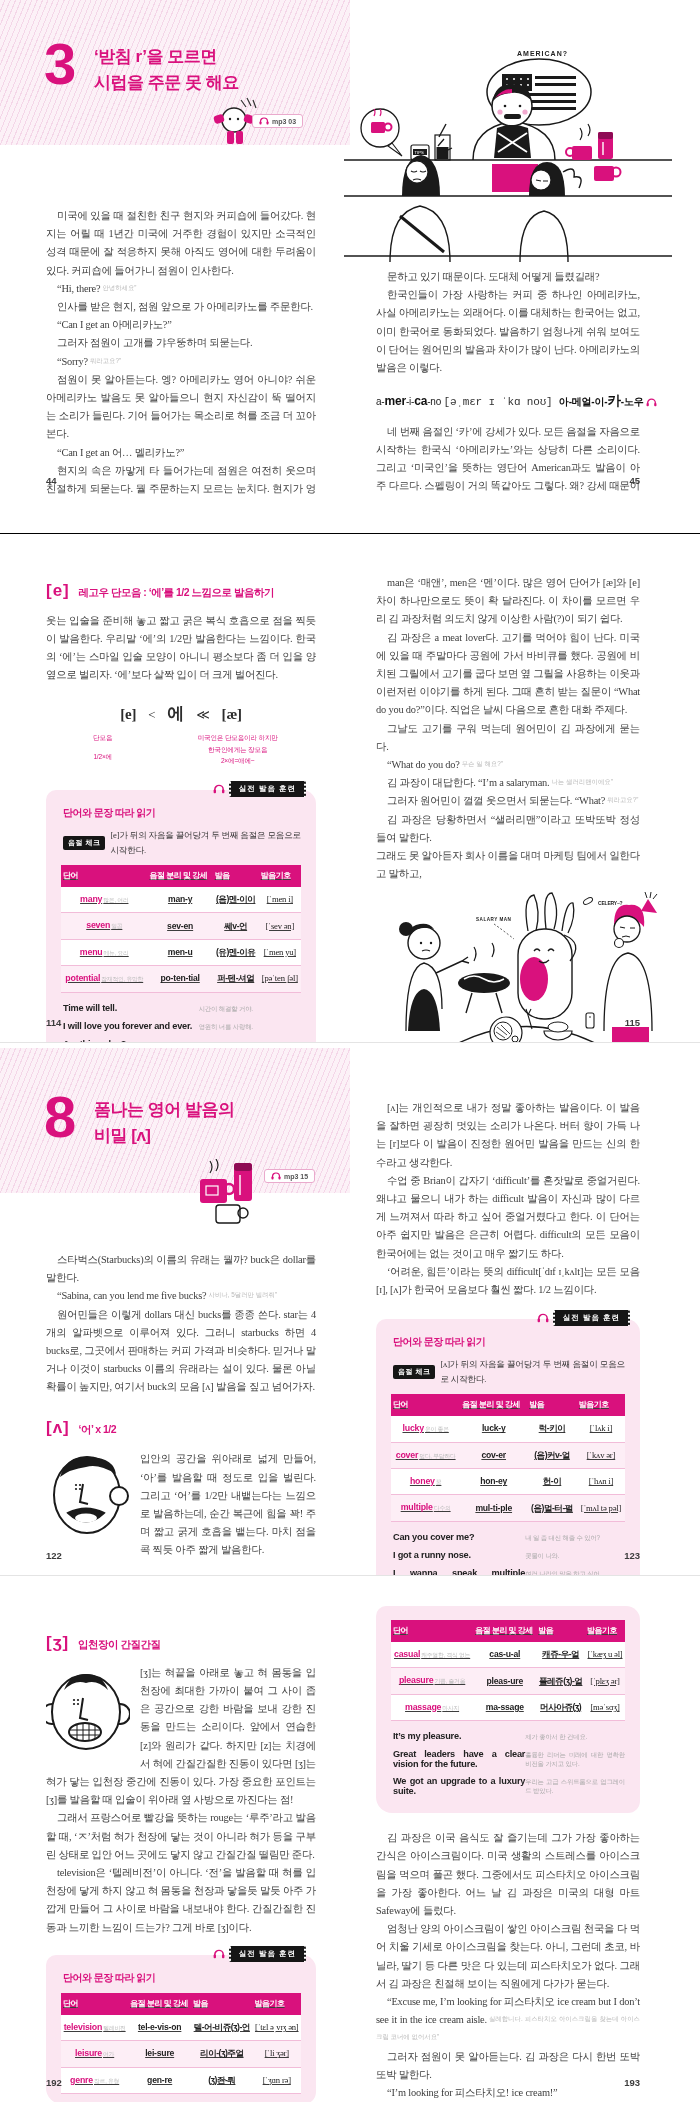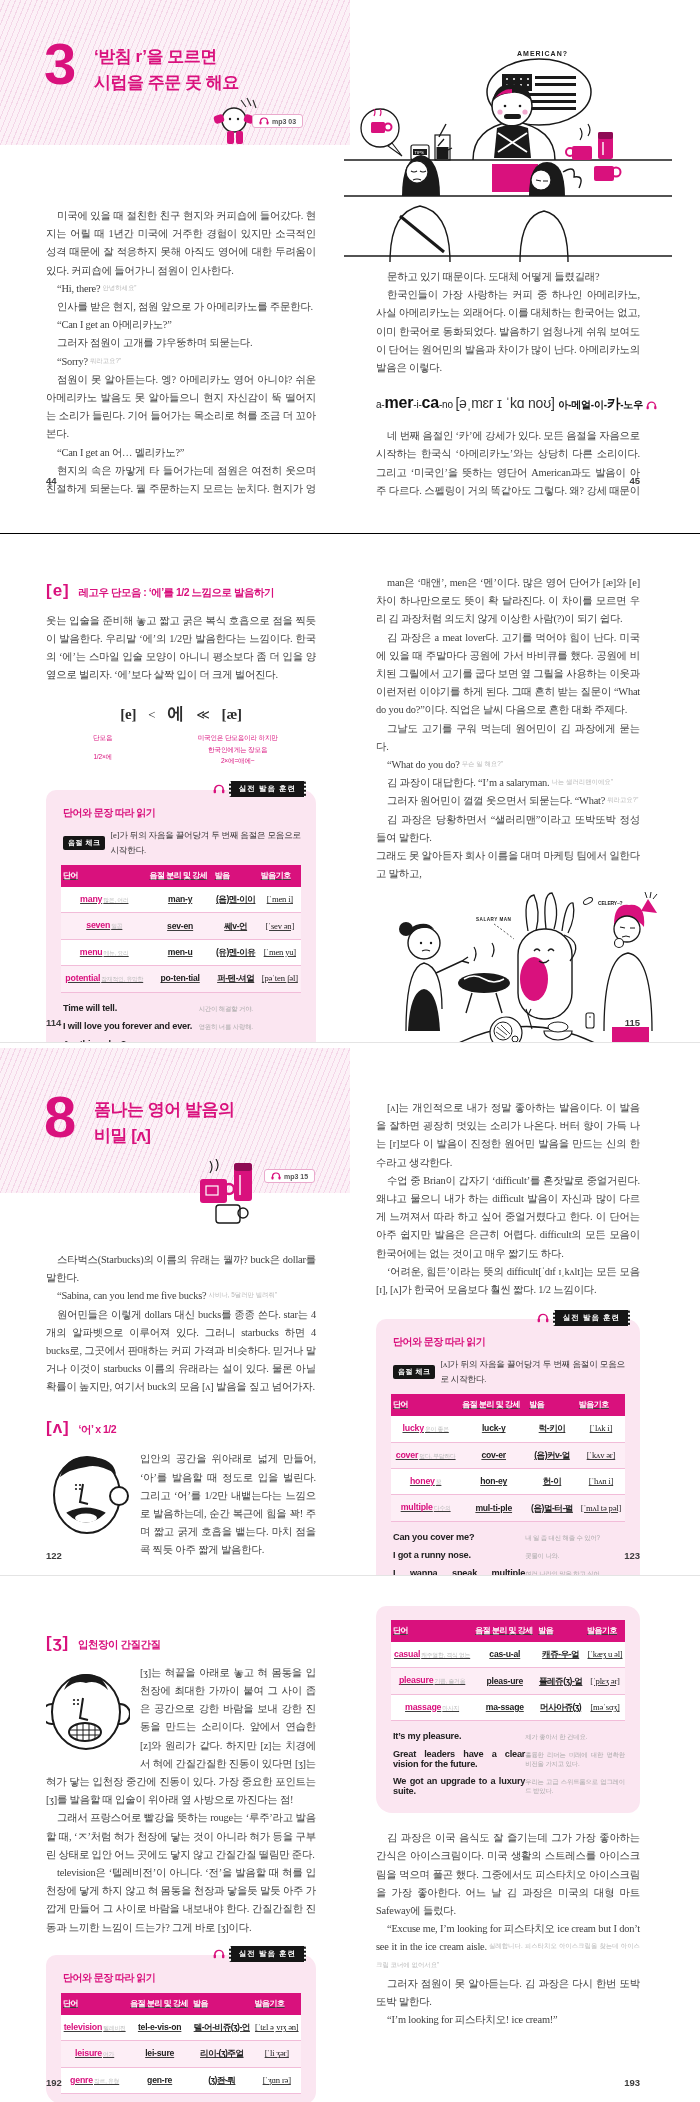--- a/index.html
+++ b/index.html
@@ -65,22 +65,22 @@
   .spcell{font-weight:bold;font-size:9px;}
   .kocell{font-weight:bold;font-size:9px;letter-spacing:-0.5px;}
   .ipacell{font-size:8px;font-family:"Liberation Serif",serif;}
   .sents{margin-top:10px;}
   .srow{display:flex;align-items:baseline;margin:7px 0 7px 2px;}
   .sen{flex:0 0 57%;font:bold 9.2px "Liberation Sans",sans-serif;color:#222;letter-spacing:-0.2px;}
   .sko{flex:1;font:6.4px "Liberation Sans",sans-serif;color:#a9a9a9;}
 
   
   .pron{margin:12px 0 10px 0;text-align:center;font-family:"Liberation Sans",sans-serif;white-space:nowrap;}
-  .pron .pw{font-size:10px;color:#222;} .pron .pwb{font-size:16px;font-weight:bold;color:#111;}
-  .pron .pipa{font-size:14px;color:#333;font-family:Liberation Sans, sans-serif;}
+  .pron .pw{font-size:10px;color:#222;} .pron .pwb{font-size:12px;font-weight:bold;color:#111;}
+  .pron .pipa{font-size:11px;color:#333;font-family:Liberation Mono, monospace;}
   .pron .pko{font-size:10px;font-weight:bold;color:#111;} .pron .pkob{font-size:13.5px;font-weight:bold;color:#111;}
 
   .facewrap{float:left;width:88px;margin:2px 10px 2px -4px;}
   .facerow{display:flex;gap:10px;align-items:flex-start;margin-top:8px;}
   .facerow .bt{flex:1;}
   svg text{font-family:"Liberation Sans","DejaVu Sans",sans-serif;}
 </style>
 </head>
 <body>
 
@@ -615,19 +615,20 @@
               <span class="sen">Great leaders have a clear vision for the future.</span>
               <span class="sko">훌륭한 리더는 미래에 대한 명확한 비전을 가지고 있다.</span>
             </div>
           <div class="srow">
               <span class="sen">We got an upgrade to a luxury suite.</span>
               <span class="sko">우리는 고급 스위트룸으로 업그레이드 받았다.</span>
             </div>
         </div>
       </div>
       <p class="para" style="margin-top:16px">김 과장은 이국 음식도 잘 즐기는데 그가 가장 좋아하는 간식은 아이스크림이다. 미국 생활의 스트레스를 아이스크림을 먹으며 풀곤 했다. 그중에서도 피스타치오 아이스크림을 가장 좋아한다. 어느 날 김 과장은 미국의 대형 마트 Safeway에 들렀다.</p>
+      <p class="para">엄청난 양의 아이스크림이 쌓인 아이스크림 천국을 다 먹어 치울 기세로 아이스크림을 찾는다. 아니, 그런데 초코, 바닐라, 딸기 등 다른 맛은 다 있는데 피스타치오가 없다. 그래서 김 과장은 친절해 보이는 직원에게 다가가 묻는다.</p>
       <p class="dline"><span>“Excuse me, I’m looking for 피스타치오 ice cream but I don’t see it in the ice cream aisle.</span><span class="gloss">실례합니다. 피스타치오 아이스크림을 찾는데 아이스크림 코너에 없어서요”</span></p>
       <p class="para">그러자 점원이 못 알아듣는다. 김 과장은 다시 한번 또박또박 말한다.</p>
       <p class="dline">“I’m looking for 피스타치오! ice cream!”</p>
     </div>
     <div class="pagenum r">193</div>
   </div>
 </div>
 
 </body></html>

